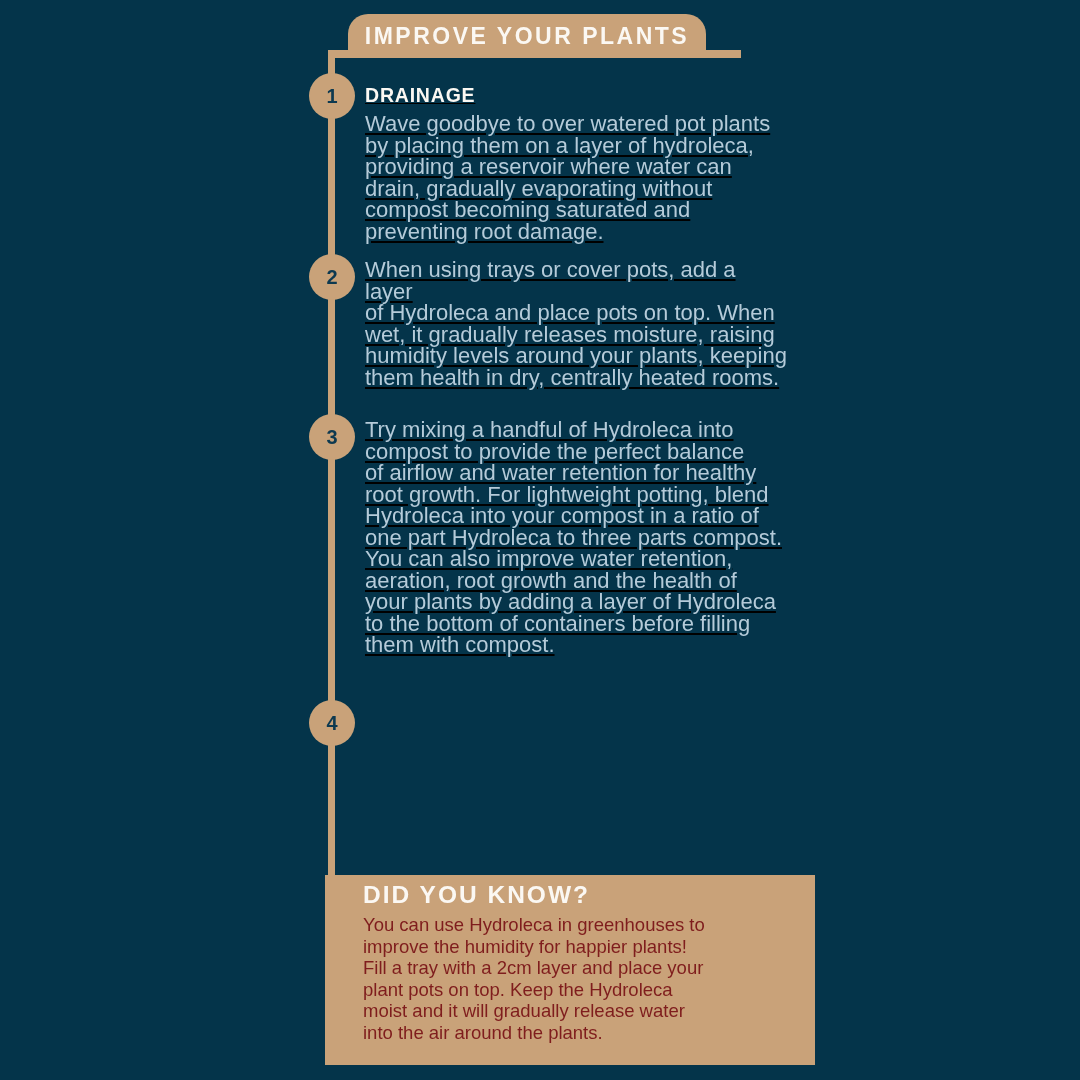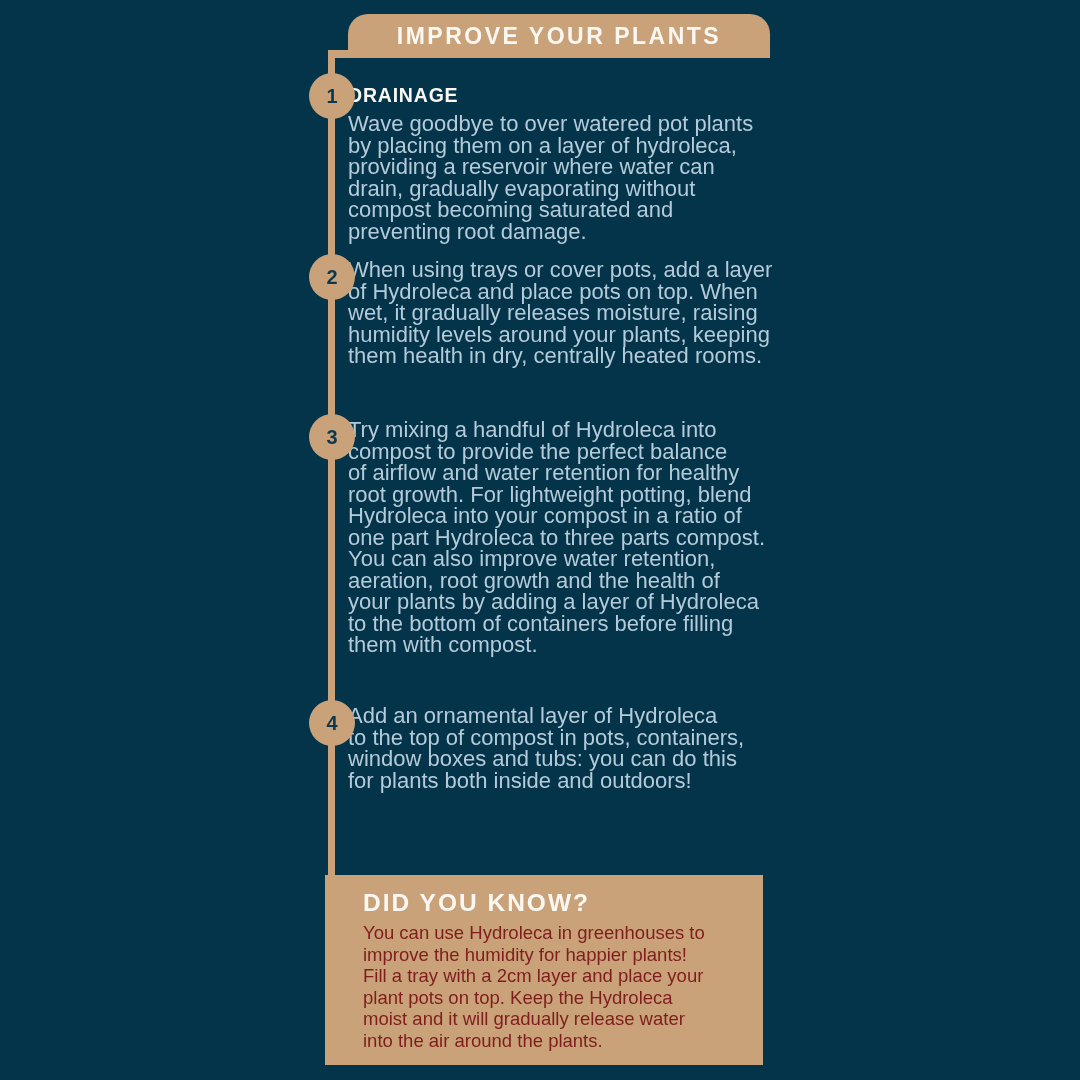--- a/index.html
+++ b/index.html
@@ -7,51 +7,51 @@
     position:relative; width:1080px; height:1080px; overflow:hidden;
     background:#04344a;
     font-family:"Liberation Sans", sans-serif;
   }
   
   .vline   { position:absolute; left:328px; top:52px; width:7px; height:823px; background:#c9a279; }
   .ext-left  { position:absolute; left:328px; top:50px; width:28px; height:8px; background:#c9a279; }
   .ext-right { position:absolute; left:704px; top:50px; width:37px; height:8px; background:#c9a279; }
   
   .banner {
-    position:absolute; left:348px; top:14px; width:422px; height:44px;
+    position:absolute; left:348px; top:14px; width:358px; height:44px;
     background:#c9a279; border-radius:20px 20px 0 0;
     display:flex; align-items:center; justify-content:center;
   }
   .banner-title {
     color:#fbf8f3; font-size:23px; font-weight:bold; letter-spacing:2.5px;
   }
   
   .step { position:absolute; left:309px; width:480px; }
   .step-1 { top:73px; }
   .step-2 { top:254px; }
   .step-3 { top:414px; }
   .step-4 { top:700px; }
   .circle {
     position:absolute; left:0; top:0; width:46px; height:46px; border-radius:50%;
     background:#c9a279; display:flex; align-items:center; justify-content:center;
   }
   .circle span { color:#0d3950; font-weight:bold; font-size:20px; }
-  .content { margin-left:39px; }
+  .content { margin-left:56px;text-decoration:underline; }
   .step-title {
     margin:0; padding-top:10px; font-size:19.5px; line-height:25px;
     color:#fbf8f3; font-weight:bold; letter-spacing:0.8px;
   }
   .step-body {
     margin:5px 0 0 0; font-size:22px; line-height:21.5px;
     color:#b5cbd9; white-space:pre-line;
   }
   
   .callout {
-    position:absolute; left:325px; top:875px; width:438px; height:190px;
-    background:#c9a279; box-sizing:border-box; padding:13px 20px 0 38px;
+    position:absolute; left:325px; top:875px; width:490px; height:190px;
+    background:#c9a279; box-sizing:border-box; padding:5px 20px 0 38px;
   }
   .callout-title {
     margin:0; font-size:24.5px; line-height:30px; color:#fbf8f3;
     font-weight:bold; letter-spacing:2px;
   }
   .callout-body {
     margin:4px 0 0 0; font-size:18.5px; line-height:21.5px;
     color:#7f1d1d; white-space:pre-line;
   }
 </style>
@@ -113,24 +113,20 @@
 to the bottom of containers before filling
 them with compost.</p>
     </div>
   </section>
 
   <section class="step step-4">
     <div class="circle">
       <span>4</span>
     </div>
     <div class="content">
-      <p class="step-body">Add an ornamental layer of Hydroleca
-to the top of compost in pots, containers,
-window boxes and tubs: you can do this
-for plants both inside and outdoors!</p>
     </div>
   </section>
 
   <section class="callout">
     <h2 class="callout-title">DID YOU KNOW?</h2>
     <p class="callout-body">You can use Hydroleca in greenhouses to
 improve the humidity for happier plants!
 Fill a tray with a 2cm layer and place your
 plant pots on top. Keep the Hydroleca
 moist and it will gradually release water

